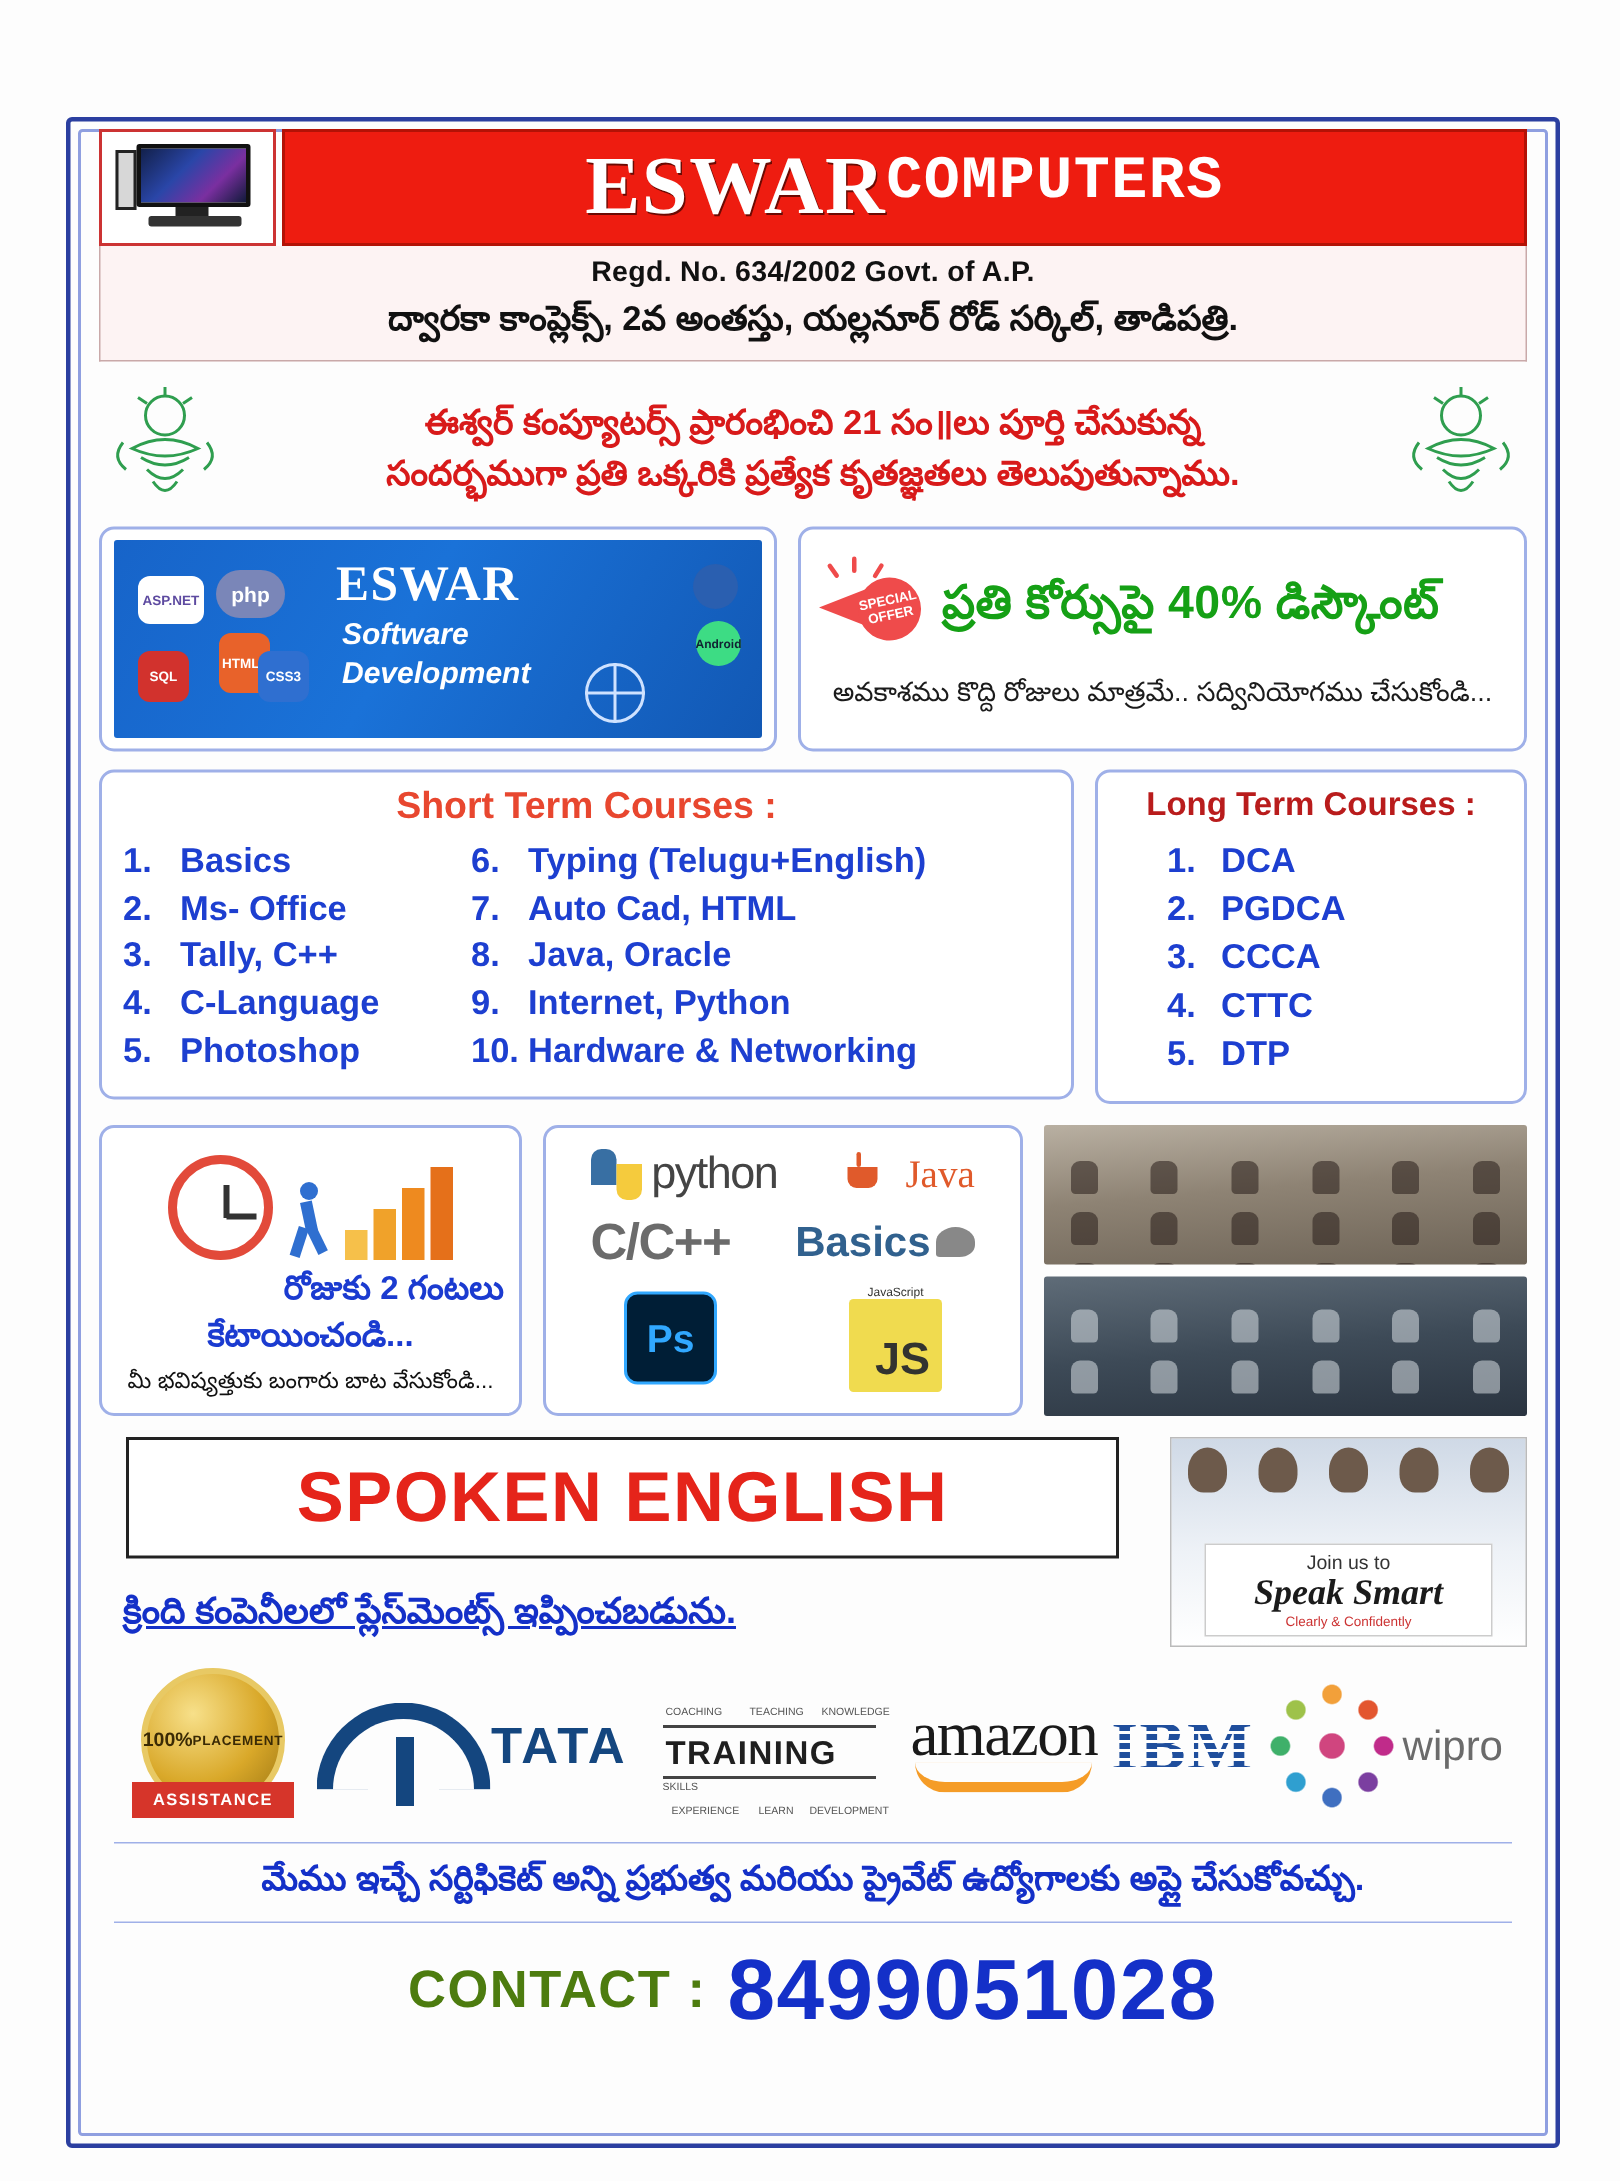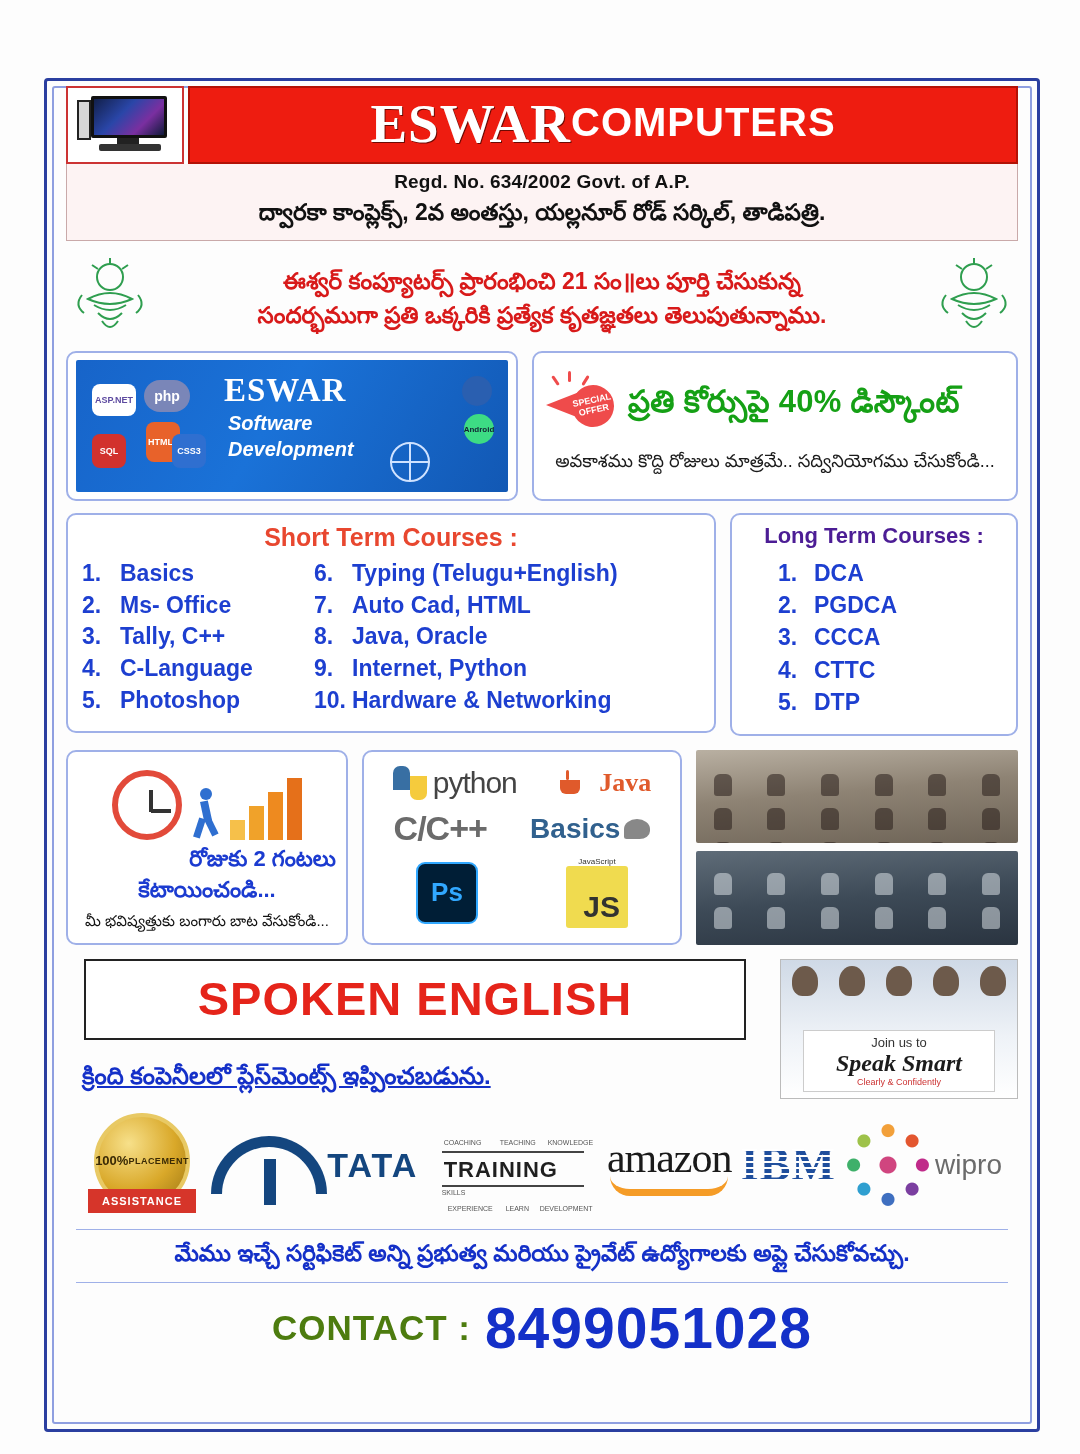--- a/index.html
+++ b/index.html
@@ -66,21 +66,21 @@
     display:flex; align-items:center; justify-content:center;
     height:78px;
   }
   .title-bar .t1 {
     color:#fff; font-family:"Liberation Serif", serif; font-weight:bold;
     font-size:55px; letter-spacing:1px; line-height:1;
     text-shadow:1px 1px 0 #6b0a03;
     padding-bottom:4px;
   }
   .title-bar .t2 {
-    color:#fff; font-family:Liberation Sans, sans-serif; font-weight:bold;
+    color:#fff; font-family:Liberation Mono, monospace; font-weight:bold;
     font-size:40px; letter-spacing:1px; line-height:1;
     padding-bottom:6px;
   }
   .regd-block {
     border:1px solid #c9a9a9;
     border-top:none;
     background:#fdf3f3;
     text-align:center;
     padding:7px 6px 9px 6px;
   }
@@ -185,21 +185,21 @@
   .course-item {
     color:#1d3fd0; font-size:23px; font-weight:bold; line-height:1.38;
     display:flex;
   }
   .course-item .num { flex:0 0 38px; }
   .long-box {
     flex:0 0 288px; border:2px solid #9fb0e8; border-radius:10px; background:#fff;
     padding:8px 12px 16px 12px;
   }
   .long-title {
-    text-align:center; color:#4c1d95; font-size:22px; font-weight:bold; margin-bottom:8px;
+    text-align:center; color:#b91c1c; font-size:22px; font-weight:bold; margin-bottom:8px;
   }
   .long-list { padding-left:34px; }
   .long-item { color:#1d3fd0; font-size:23px; font-weight:bold; line-height:1.4; display:flex; }
   .long-item .num { flex:0 0 36px; }
 
   
   .media-row { display:flex; gap:14px; margin-top:14px; align-items:stretch; }
   .clock-box {
     flex:0 0 282px; border:2px solid #9fb0e8; border-radius:10px; background:#fff;
     padding:8px 10px 10px 10px; text-align:center;
@@ -229,21 +229,21 @@
   .tech-box {
     flex:0 0 320px; border:2px solid #9fb0e8; border-radius:10px; background:#fff;
     padding:10px 8px; display:flex; flex-direction:column; justify-content:space-around;
   }
   .tech-row { display:flex; align-items:center; justify-content:space-around; }
   .tech-python { display:flex; align-items:center; gap:6px; }
   .pylogo { width:34px; height:34px; position:relative; }
   .pylogo .a{position:absolute;left:0;top:0;width:17px;height:24px;background:#386fa3;border-radius:7px 7px 0 0;}
   .pylogo .b{position:absolute;right:0;bottom:0;width:17px;height:24px;background:#f5cb3d;border-radius:0 0 7px 7px;}
   .pytext { font-size:30px; color:#444; letter-spacing:-1px; }
-  .javawrap { display:flex; align-items:flex-end; gap:15px;font-weight:bold; }
+  .javawrap { display:flex; align-items:flex-start; gap:15px; }
   .javacup { width:26px; height:28px; position:relative; }
   .javacup .cup{position:absolute;left:2px;top:10px;width:20px;height:14px;background:#e05a2b;border-radius:0 0 6px 6px;}
   .javacup .steam{position:absolute;left:8px;top:0;width:3px;height:10px;background:#e05a2b;border-radius:2px;}
   .javatext{ font-size:26px; color:#e05a2b; font-family:"Liberation Serif", serif; }
   .cpptext { font-size:34px; color:#6b6b6b; font-weight:bold; letter-spacing:-1px; }
   .mysqlwrap { display:flex; align-items:center; gap:4px; }
   .dolphin { width:26px; height:20px; background:#888; border-radius:50% 50% 40% 10%; }
   .mysqltext { font-size:28px; color:#31618e; font-weight:bold; }
   .ps-badge {
     width:62px; height:62px; border-radius:9px; background:#001e36;

